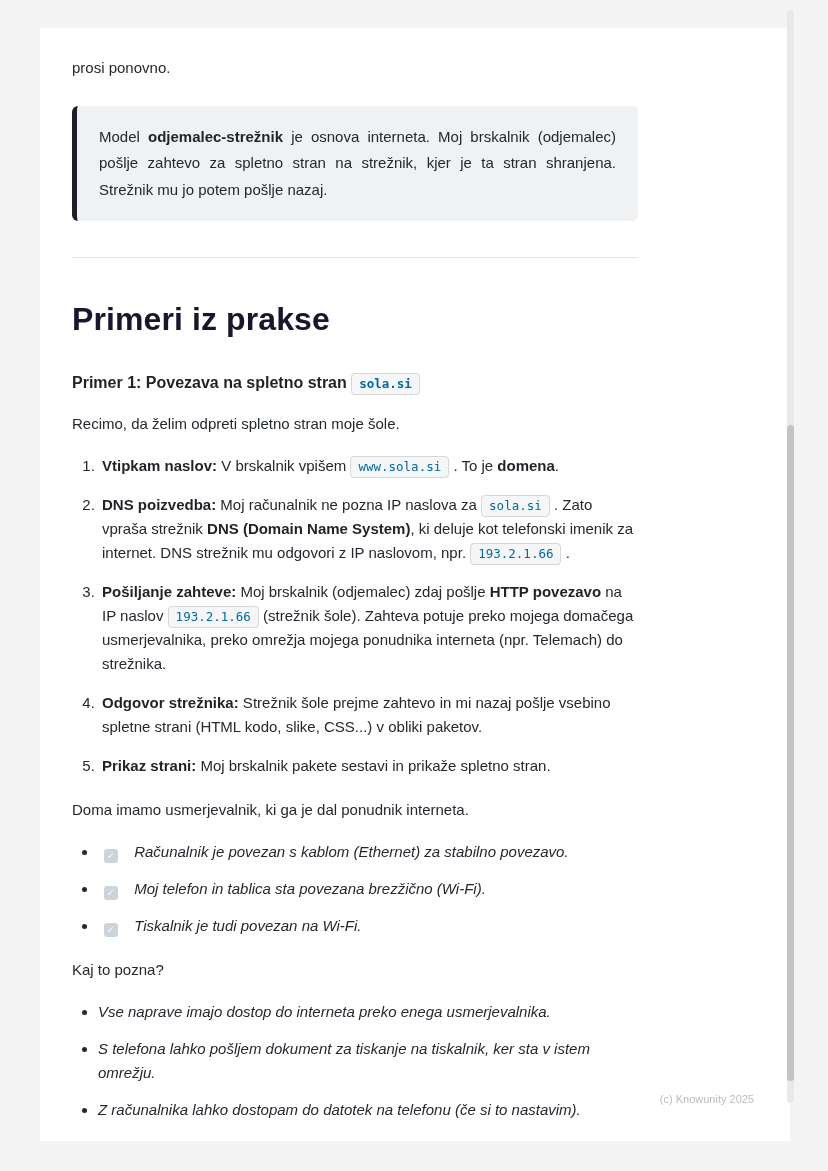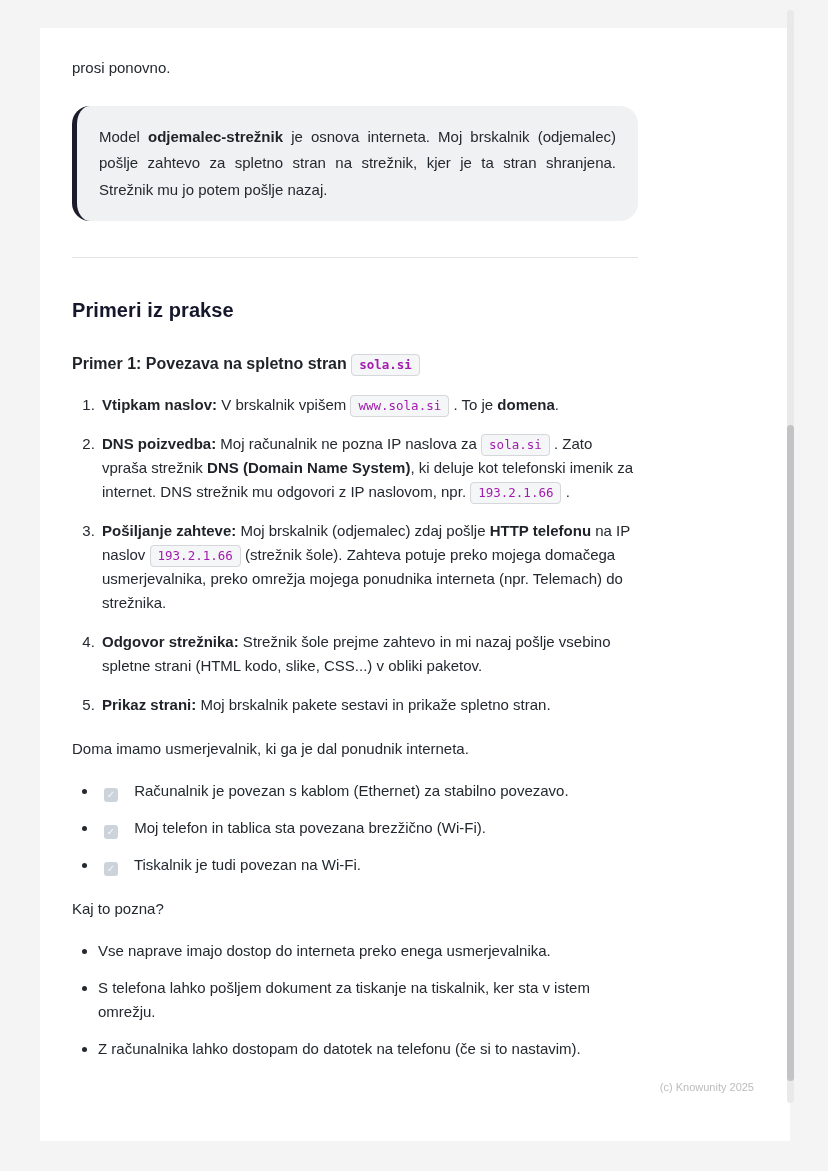--- a/index.html
+++ b/index.html
@@ -31,34 +31,34 @@
     font-size: 15px;
     line-height: 1.6;
   }
 
   .para { margin: 6px 0 18px; }
 
   .callout {
     margin: 26px 0 10px;
     background: #f0f1f2;
     border-left: 5px solid #1c1c2b;
-    border-radius: 18px;
+    border-radius: 6px;
     padding: 18px 22px;
     text-align: justify;
     line-height: 1.75;
   }
 
   .divider {
     border: none;
     border-top: 1px solid #e2e3e5;
     margin: 36px 0 0;
   }
 
   h2.section-title {
-    font-size: 20px;
+    font-size: 32px;
     font-weight: 700;
     color: #16162c;
     margin: 36px 0 20px;
     letter-spacing: 0.1px;
   }
 
   .sub-heading {
     font-size: 16px;
     font-weight: 700;
     color: #1f2328;
@@ -68,34 +68,35 @@
 
   strong { font-weight: 700; color: #1f2328; }
 
   code.chip {
     font-family: "DejaVu Sans Mono", "Liberation Mono", monospace;
     font-size: 12.5px;
     background: #f5f6f7;
     border: 1px solid #d5d7da;
     border-radius: 4px;
     padding: 2px 7px 3px;
-    color: #a21caf;
+    color: #0369a1;
     white-space: nowrap;
   }
 
   ol.steps {
     margin: 16px 0 20px;
     padding-left: 27px;
   }
   ol.steps > li { margin-bottom: 15px; padding-left: 3px; }
 
   ul.checklist, ul.points {
     margin: 14px 0 20px;
     padding-left: 26px;
     list-style-type: disc;
+    font-style: italic;
   }
   ul.checklist > li { margin-bottom: 13px; }
   ul.points > li { margin-bottom: 13px; }
 
   .checkbox {
     display: inline-block;
     width: 14px;
     height: 14px;
     background: #ccd3da;
     border-radius: 3px;
@@ -104,21 +105,21 @@
     text-align: center;
     font-size: 10px;
     line-height: 14px;
     color: #f7f9fa;
     font-weight: 700;
   }
 
   .footer-note {
     position: absolute;
     right: 36px;
-    bottom: 48px;
+    bottom: 36px;
     font-size: 11px;
     color: #bcbcbe;
   }
 
   .scrollbar-track {
     position: absolute;
     right: 34px;
     top: 10px;
     width: 7px;
     height: 1093px;
@@ -147,25 +148,26 @@
       <div class="callout">
         <span><span>Model </span><strong>odjemalec-strežnik</strong><span> je osnova interneta. Moj brskalnik (odjemalec) pošlje zahtevo za spletno stran na strežnik, kjer je ta stran shranjena. Strežnik mu jo potem pošlje nazaj.</span></span>
       </div>
 
       <hr class="divider">
 
       <h2 class="section-title">Primeri iz prakse</h2>
 
       <div class="sub-heading"><strong>Primer 1: Povezava na spletno stran </strong><code class="chip">sola.si</code></div>
 
+      <p class="para">Recimo, da želim odpreti spletno stran moje šole.</p>
 
       <ol class="steps">
         <li><strong>Vtipkam naslov:</strong><span> V brskalnik vpišem </span><code class="chip">www.sola.si</code><span> . To je </span><strong>domena</strong><span>.</span></li>
         <li><strong>DNS poizvedba:</strong><span> Moj računalnik ne pozna IP naslova za </span><code class="chip">sola.si</code><span> . Zato vpraša strežnik </span><strong>DNS (Domain Name System)</strong><span>, ki deluje kot telefonski imenik za internet. DNS strežnik mu odgovori z IP naslovom, npr. </span><code class="chip">193.2.1.66</code><span> .</span></li>
-        <li><strong>Pošiljanje zahteve:</strong><span> Moj brskalnik (odjemalec) zdaj pošlje </span><strong>HTTP telefonu</strong><span> na IP naslov </span><code class="chip">193.2.1.66</code><span> (strežnik šole). Zahteva potuje preko mojega domačega usmerjevalnika, preko omrežja mojega ponudnika interneta (npr. Telemach) do strežnika.</span></li>
+        <li><strong>Pošiljanje zahteve:</strong><span> Moj brskalnik (odjemalec) zdaj pošlje </span><strong>HTTP povezavo</strong><span> na IP naslov </span><code class="chip">193.2.1.66</code><span> (strežnik šole). Zahteva potuje preko mojega domačega usmerjevalnika, preko omrežja mojega ponudnika interneta (npr. Telemach) do strežnika.</span></li>
         <li><strong>Odgovor strežnika:</strong><span> Strežnik šole prejme zahtevo in mi nazaj pošlje vsebino spletne strani (HTML kodo, slike, CSS...) v obliki paketov.</span></li>
         <li><strong>Prikaz strani:</strong><span> Moj brskalnik pakete sestavi in prikaže spletno stran.</span></li>
       </ol>
 
 
       <p class="para">Doma imamo usmerjevalnik, ki ga je dal ponudnik interneta.</p>
 
       <ul class="checklist">
         <li>
           <span class="checkbox">✓</span>

